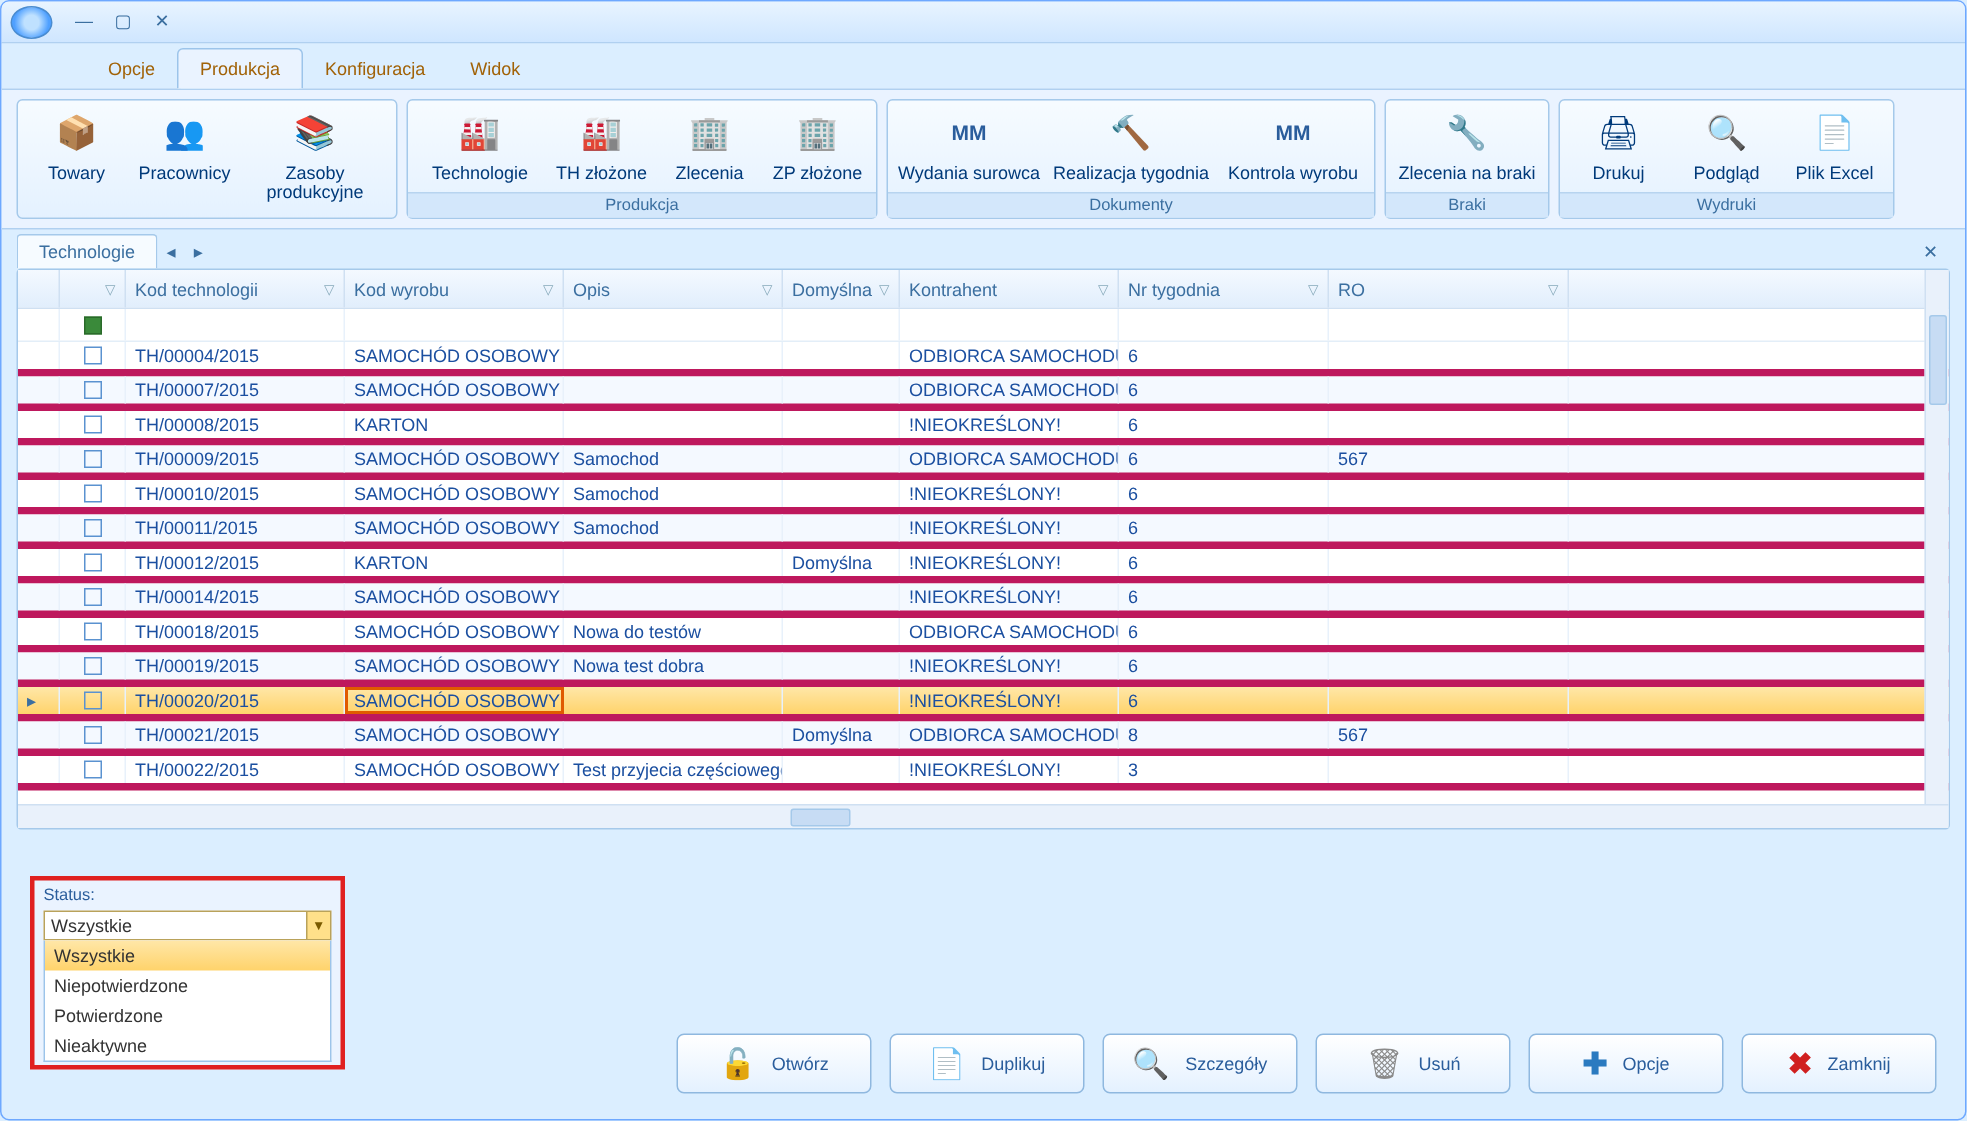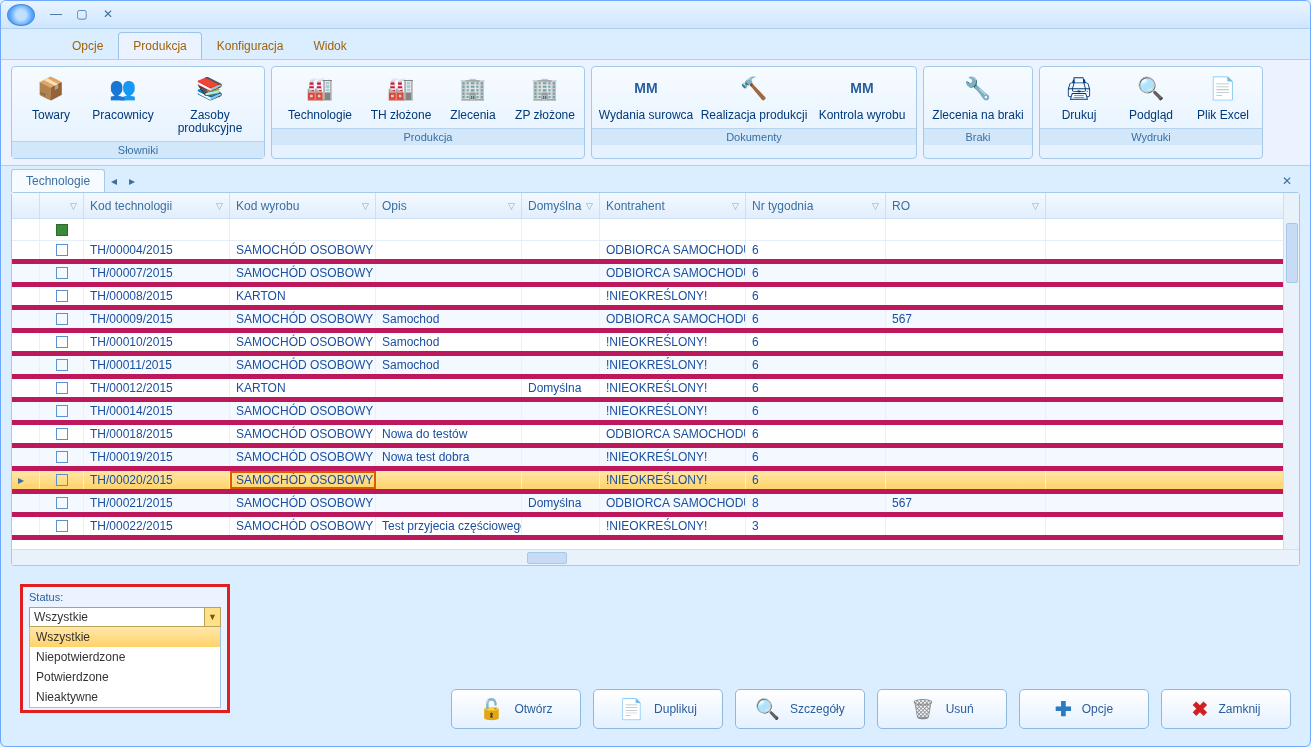--- a/index.html
+++ b/index.html
@@ -312,21 +312,20 @@
         </div>
         <div class="ribbon-btn">
           <div class="ico">👥</div>
           <div>Pracownicy</div>
         </div>
         <div class="ribbon-btn wide wider">
           <div class="ico">📚</div>
           <div>Zasoby produkcyjne</div>
         </div>
       </div>
-      <div class="caption">Słowniki</div>
     </div>
     <div class="ribbon-group">
       <div class="items">
         <div class="ribbon-btn wide">
           <div class="ico">🏭</div>
           <div>Technologie</div>
         </div>
         <div class="ribbon-btn">
           <div class="ico">🏭</div>
           <div>TH złożone</div>
@@ -345,21 +344,21 @@
     <div class="ribbon-group">
       <div class="items">
         <div class="ribbon-btn wide wider">
           <div class="ico">
             <span style="color:#2a5d9c;font-weight:bold;font-size:14px;">MM</span>
           </div>
           <div>Wydania surowca</div>
         </div>
         <div class="ribbon-btn wide wider xwider">
           <div class="ico">🔨</div>
-          <div>Realizacja produkcji</div>
+          <div>Realizacja tygodnia</div>
         </div>
         <div class="ribbon-btn wide wider">
           <div class="ico">
             <span style="color:#2a5d9c;font-weight:bold;font-size:14px;">MM</span>
           </div>
           <div>Kontrola wyrobu</div>
         </div>
       </div>
       <div class="caption">Dokumenty</div>
     </div>

